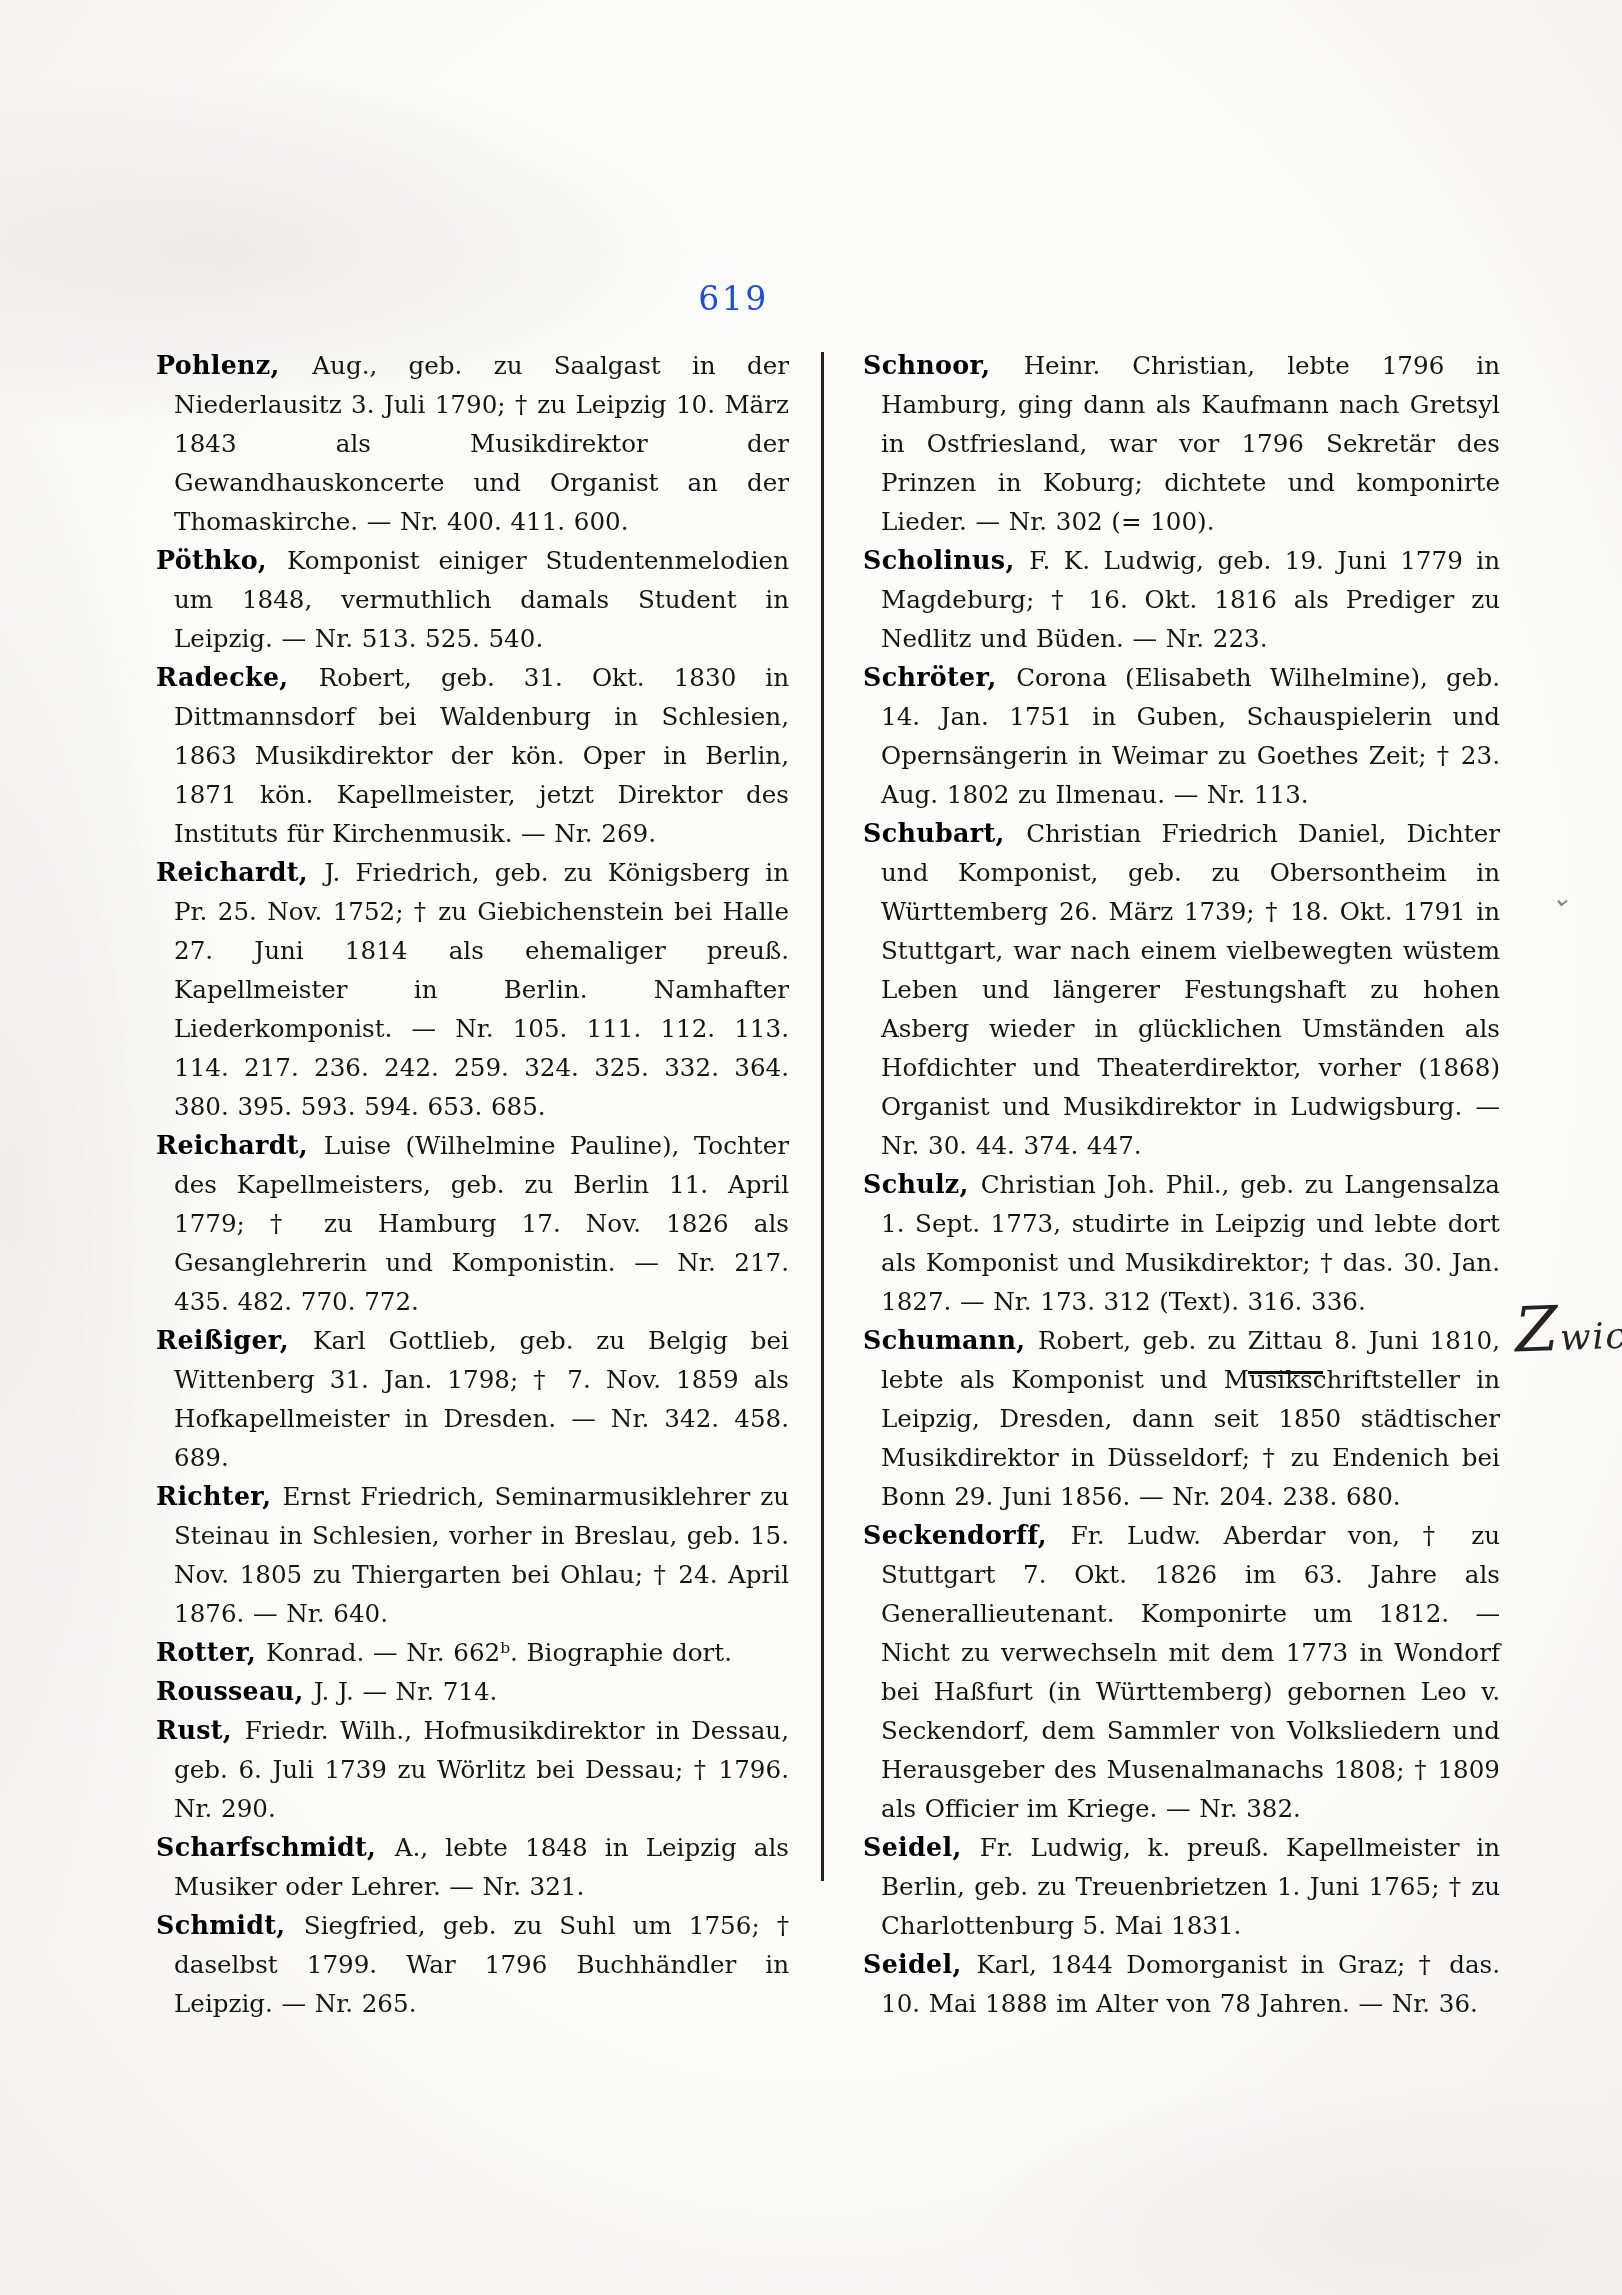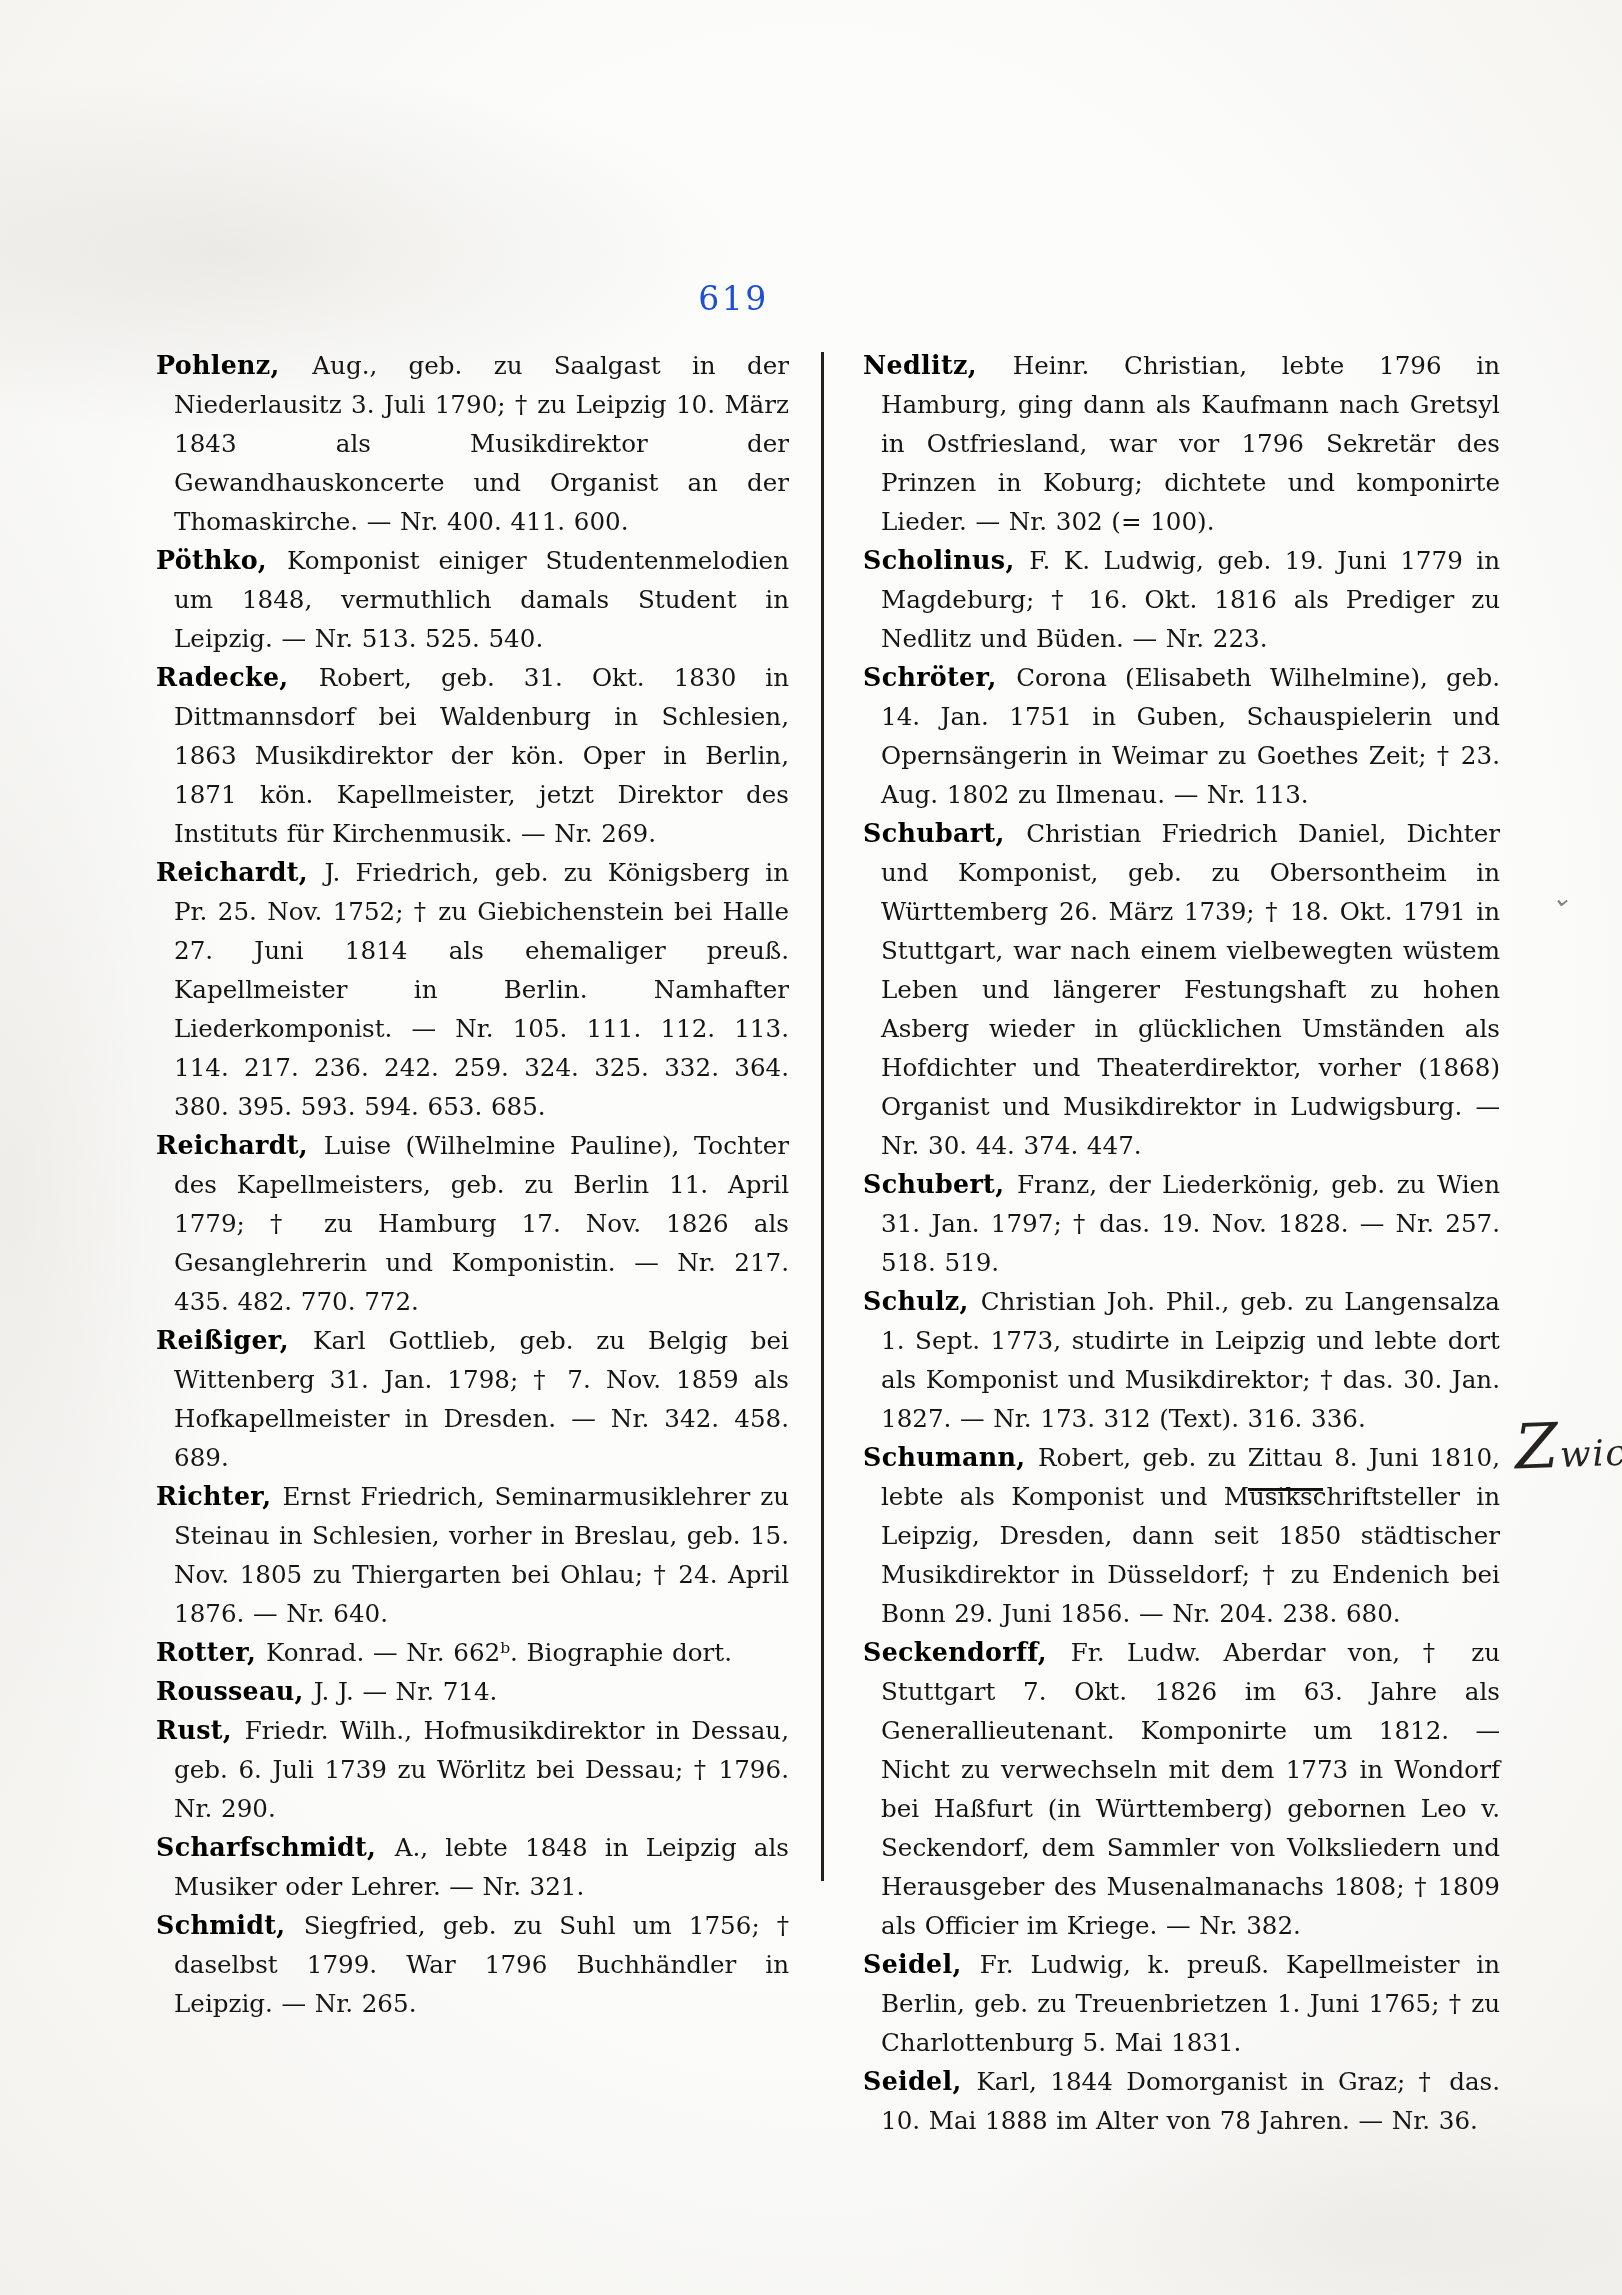--- a/index.html
+++ b/index.html
@@ -58,25 +58,24 @@
     <p class="entry"><span class="headword">Reichardt, </span>Luise (Wilhelmine Pauline), Tochter des Kapellmeisters, geb. zu Berlin 11. April 1779; † zu Hamburg 17. Nov. 1826 als Gesanglehrerin und Komponistin. — Nr. 217. 435. 482. 770. 772.</p>
     <p class="entry"><span class="headword">Reißiger, </span>Karl Gottlieb, geb. zu Belgig bei Wittenberg 31. Jan. 1798; † 7. Nov. 1859 als Hofkapellmeister in Dresden. — Nr. 342. 458. 689.</p>
     <p class="entry"><span class="headword">Richter, </span>Ernst Friedrich, Seminarmusiklehrer zu Steinau in Schlesien, vorher in Breslau, geb. 15. Nov. 1805 zu Thiergarten bei Ohlau; † 24. April 1876. — Nr. 640.</p>
     <p class="entry"><span class="headword">Rotter, </span>Konrad. — Nr. 662ᵇ. Biographie dort.</p>
     <p class="entry"><span class="headword">Rousseau, </span>J. J. — Nr. 714.</p>
     <p class="entry"><span class="headword">Rust, </span>Friedr. Wilh., Hofmusikdirektor in Dessau, geb. 6. Juli 1739 zu Wörlitz bei Dessau; † 1796. Nr. 290.</p>
     <p class="entry"><span class="headword">Scharfschmidt, </span>A., lebte 1848 in Leipzig als Musiker oder Lehrer. — Nr. 321.</p>
     <p class="entry"><span class="headword">Schmidt, </span>Siegfried, geb. zu Suhl um 1756; † daselbst 1799. War 1796 Buchhändler in Leipzig. — Nr. 265.</p>
   </div>
 <div class="column column-right" id="col-right">
-    <p class="entry"><span class="headword">Nedlitz, </span>Heinr. Christian, lebte 1796 in Hamburg, ging dann als Kaufmann nach Gretsyl in Ostfriesland, war vor 1796 Sekretär des Prinzen in Koburg; dichtete und komponirte Lieder. — Nr. 302 (= 100).</p>
+    <p class="entry"><span class="headword">Schnoor, </span>Heinr. Christian, lebte 1796 in Hamburg, ging dann als Kaufmann nach Gretsyl in Ostfriesland, war vor 1796 Sekretär des Prinzen in Koburg; dichtete und komponirte Lieder. — Nr. 302 (= 100).</p>
     <p class="entry"><span class="headword">Scholinus, </span>F. K. Ludwig, geb. 19. Juni 1779 in Magdeburg; † 16. Okt. 1816 als Prediger zu Nedlitz und Büden. — Nr. 223.</p>
     <p class="entry"><span class="headword">Schröter, </span>Corona (Elisabeth Wilhelmine), geb. 14. Jan. 1751 in Guben, Schauspielerin und Opernsängerin in Weimar zu Goethes Zeit; † 23. Aug. 1802 zu Ilmenau. — Nr. 113.</p>
     <p class="entry"><span class="headword">Schubart, </span>Christian Friedrich Daniel, Dichter und Komponist, geb. zu Obersontheim in Württemberg 26. März 1739; † 18. Okt. 1791 in Stuttgart, war nach einem vielbewegten wüstem Leben und längerer Festungshaft zu hohen Asberg wieder in glücklichen Umständen als Hofdichter und Theaterdirektor, vorher (1868) Organist und Musikdirektor in Ludwigsburg. — Nr. 30. 44. 374. 447.</p>
-    <p class="entry"><span class="headword">Schubert, </span>Franz, der Liederkönig, geb. zu Wien 31. Jan. 1797; † das. 19. Nov. 1828. — Nr. 257. 518. 519.</p>
     <p class="entry"><span class="headword">Schulz, </span>Christian Joh. Phil., geb. zu Langensalza 1. Sept. 1773, studirte in Leipzig und lebte dort als Komponist und Musikdirektor; † das. 30. Jan. 1827. — Nr. 173. 312 (Text). 316. 336.</p>
     <p class="entry"><span class="headword">Schumann, </span>Robert, geb. zu <span class="hand-underline">Zittau</span> 8. Juni 1810, lebte als Komponist und Musikschriftsteller in Leipzig, Dresden, dann seit 1850 städtischer Musikdirektor in Düsseldorf; † zu Endenich bei Bonn 29. Juni 1856. — Nr. 204. 238. 680.<span class="margin-note">Zwickau</span></p>
     <p class="entry"><span class="headword">Seckendorff, </span>Fr. Ludw. Aberdar von, † zu Stuttgart 7. Okt. 1826 im 63. Jahre als Generallieutenant. Komponirte um 1812. — Nicht zu verwechseln mit dem 1773 in Wondorf bei Haßfurt (in Württemberg) gebornen Leo v. Seckendorf, dem Sammler von Volksliedern und Herausgeber des Musenalmanachs 1808; † 1809 als Officier im Kriege. — Nr. 382.</p>
     <p class="entry"><span class="headword">Seidel, </span>Fr. Ludwig, k. preuß. Kapellmeister in Berlin, geb. zu Treuenbrietzen 1. Juni 1765; † zu Charlottenburg 5. Mai 1831.</p>
     <p class="entry"><span class="headword">Seidel, </span>Karl, 1844 Domorganist in Graz; † das. 10. Mai 1888 im Alter von 78 Jahren. — Nr. 36.</p>
   </div>
 
 <span class="stray-mark" style="left: 1551px; top: 883px;">⌄</span>
 
 

